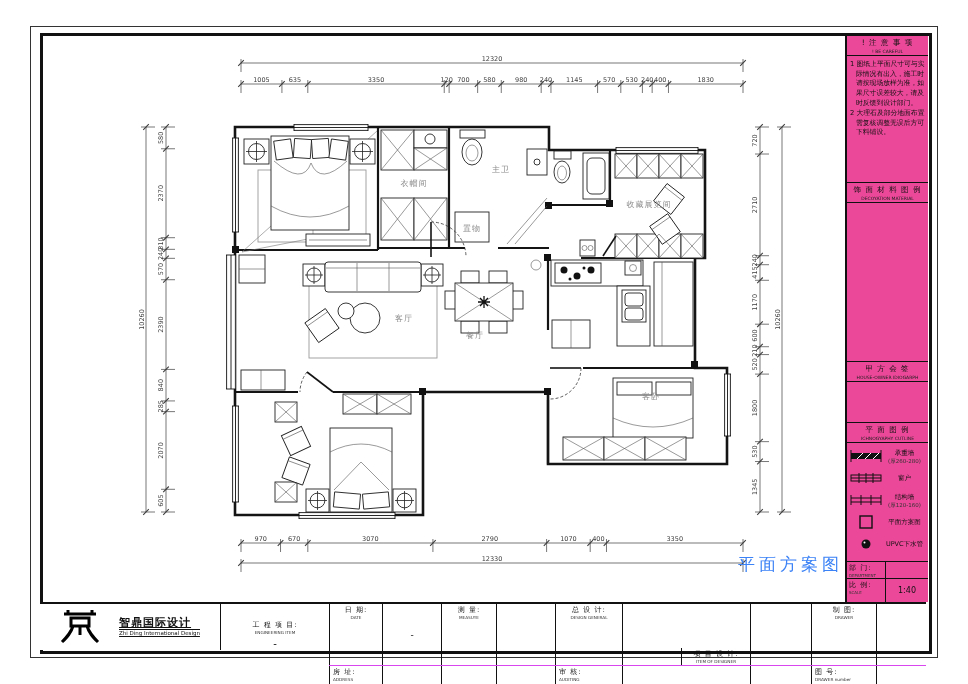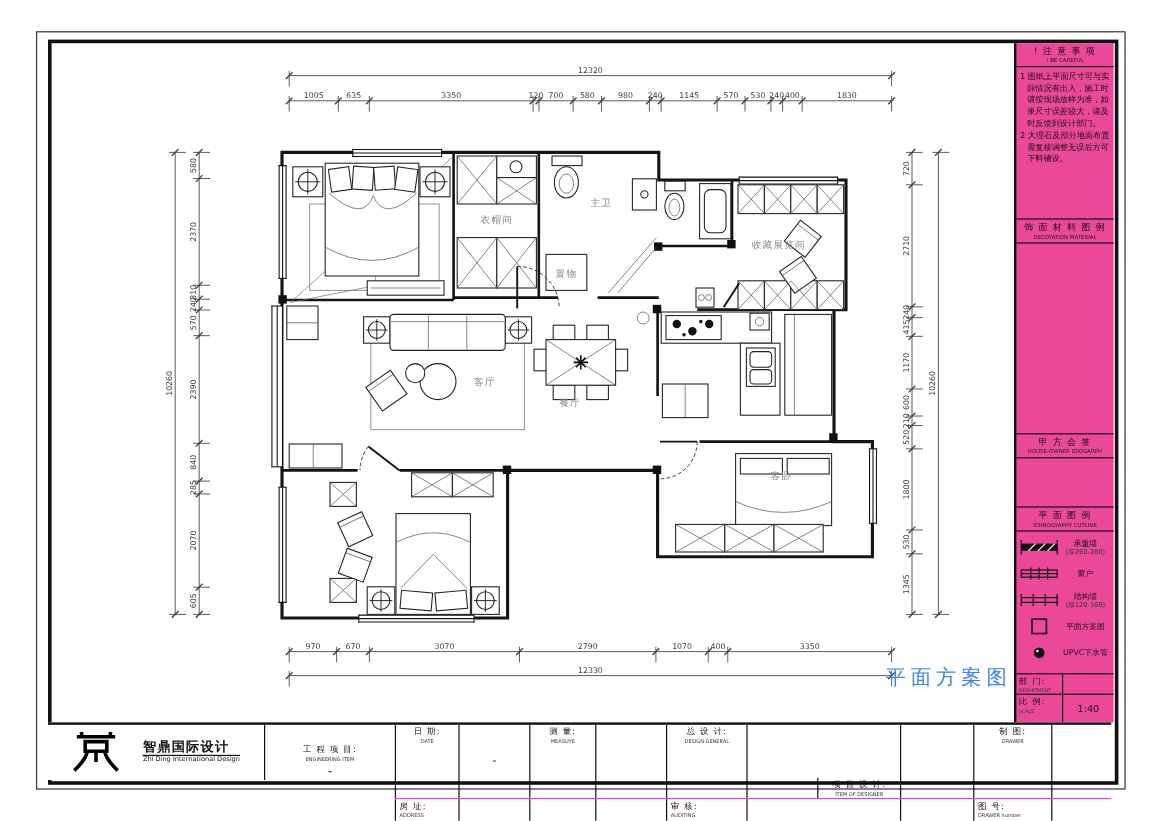--- a/index.html
+++ b/index.html
@@ -22,21 +22,21 @@
   .leg-sym{width:34px;flex:0 0 34px;text-align:center;}
   .leg-txt{font-size:6.5px;line-height:1.2;text-align:center;flex:1;}
   .leg-sub{font-size:5.5px;color:#333;}
   .sb-field{display:flex;border-bottom:1.5px solid #111;height:16px;}
   .sb-field .lab{width:34px;border-right:1px solid #111;padding:1px 2px;}
   .sb-field .lab .cn{font-size:7px;letter-spacing:1px;}
   .sb-field .lab .en{font-size:4px;color:#333;}
   .sb-field .val{flex:1;font-size:8px;display:flex;align-items:center;justify-content:center;}
   
   #titleblock{position:absolute;left:40px;top:602px;width:886px;height:46px;border-top:2px solid #111;display:flex;background:#fff;}
-  .tb-logo{width:180px;flex:0 0 180px;display:flex;align-items:center;justify-content:center;gap:19px;}
+  .tb-logo{width:180px;flex:0 0 180px;display:flex;align-items:center;justify-content:center;gap:19px;text-decoration:underline;}
   .tb-logo .lname{line-height:1;}
   .tb-logo .cn{font-size:11px;font-weight:bold;letter-spacing:1px;}
   .tb-logo .en{font-size:5.5px;color:#111;border-top:1px solid #111;margin-top:1px;padding-top:1px;}
   .tb-proj{width:108px;flex:0 0 108px;border-left:1.5px solid #111;text-align:center;padding-top:16px;}
   .tb-grid{flex:1;display:flex;flex-direction:column;}
   .tb-row{display:flex;flex:1;}
   .tb-row.first{border-bottom:1px solid #d946ef;text-align:center;}
   .tb-cell{border-left:1px solid #111;padding:1px 3px;}
   .tb-lab .cn{font-size:7px;letter-spacing:1px;white-space:nowrap;}
   .tb-lab .en{font-size:4.2px;color:#333;white-space:nowrap;}

